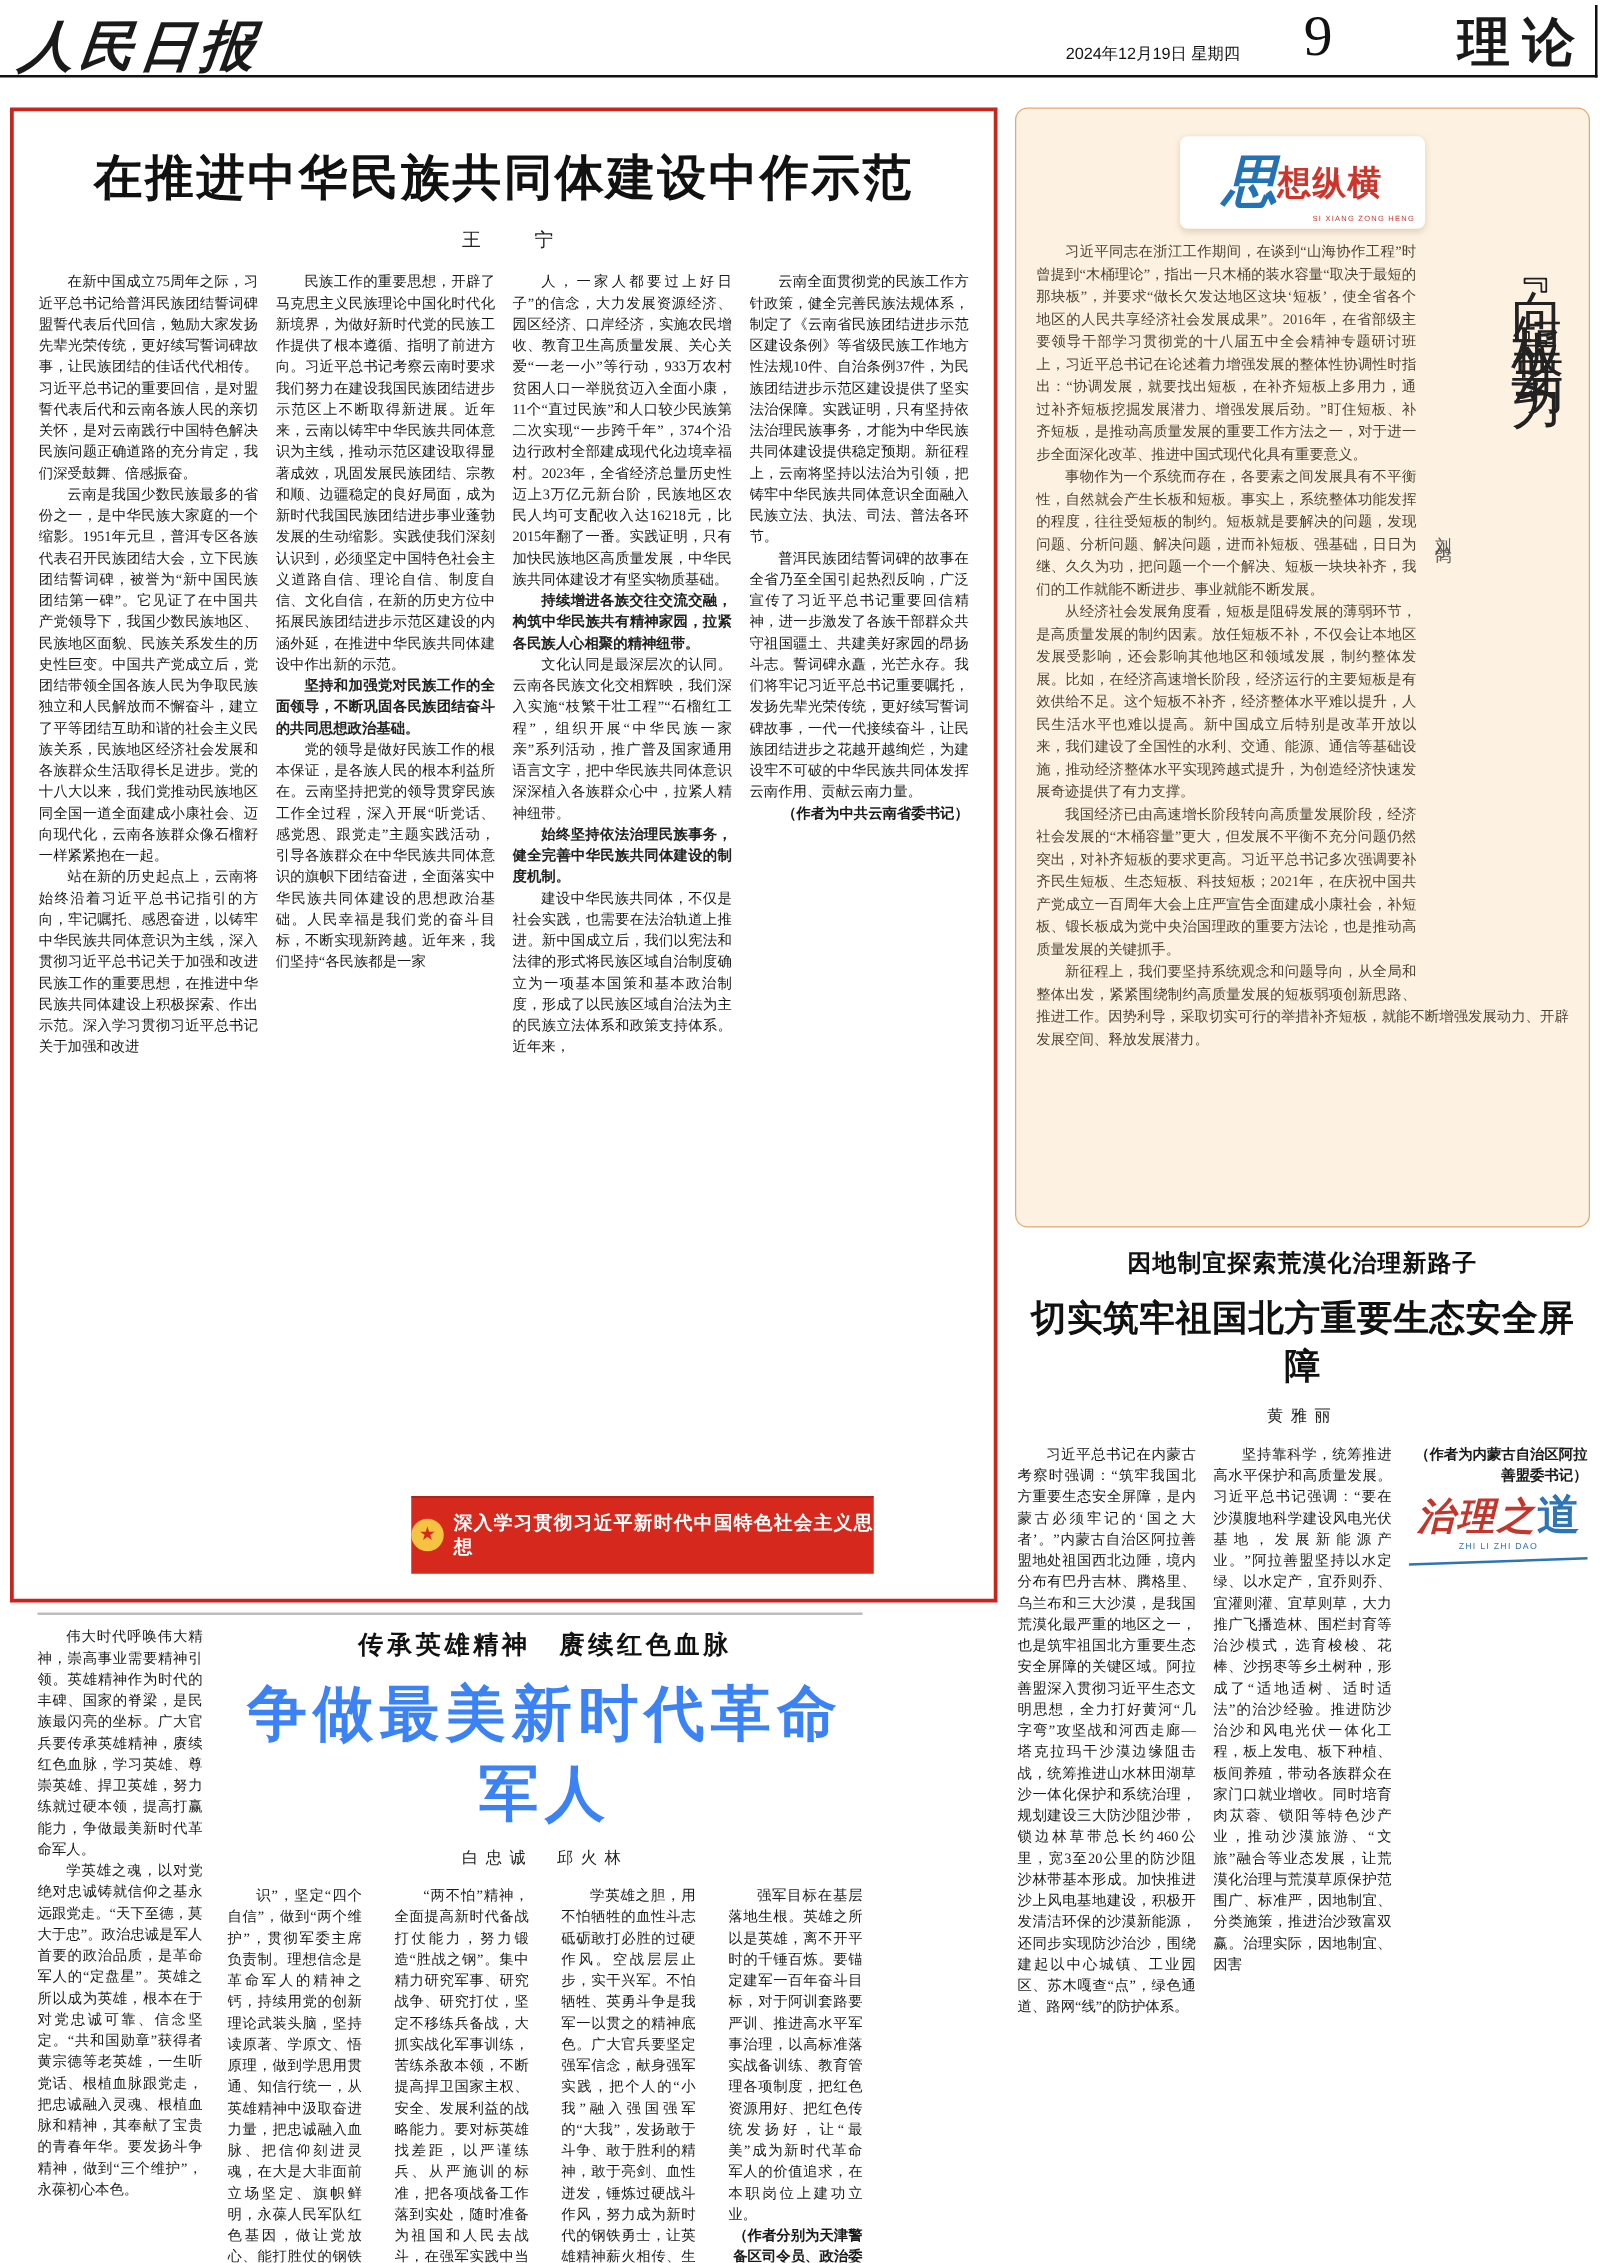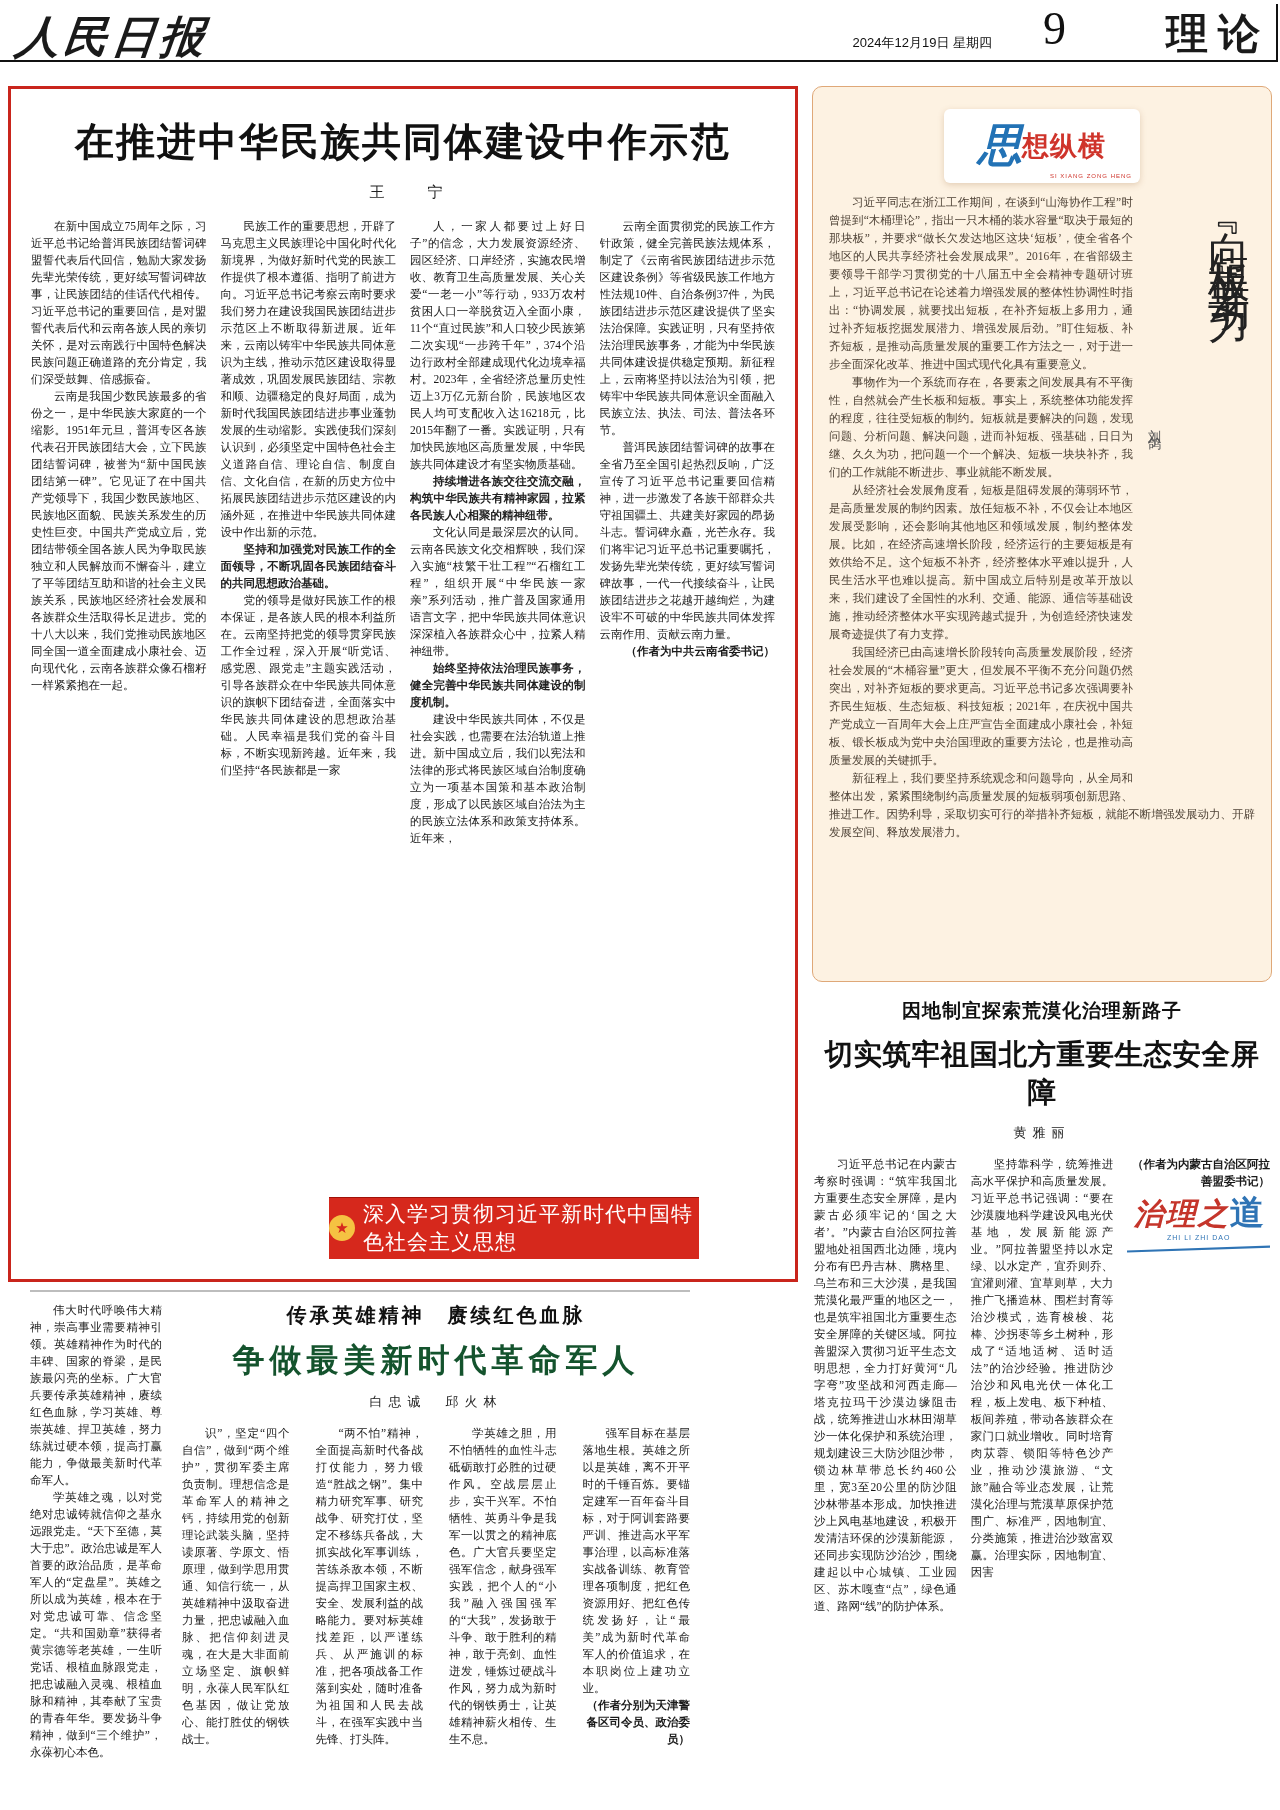--- a/index.html
+++ b/index.html
@@ -18,21 +18,21 @@
   .main-title{margin:26px 20px 0;text-align:center;font-family:"Liberation Sans",sans-serif;font-weight:900;font-size:39px;letter-spacing:2px;color:#111;}
   .main-author{margin-top:14px;text-align:center;font-size:15px;letter-spacing:14px;color:#222;margin-left:20px;}
   .cols{display:flex;gap:14px;margin:16px 20px 0;}
   .cols .col{flex:1 1 0;font-size:11.5px;line-height:17px;text-align:justify;overflow:hidden;}
   .main-cols .col{height:1020px;}
   .col p{margin:0 0 0;text-indent:2em;}
   .col p.sub{font-weight:700;color:#222;font-family:"Liberation Sans",sans-serif;}
   .col p.sig{font-weight:700;text-align:right;text-indent:0;}
   
   .banner{position:absolute;left:318px;bottom:20px;width:370px;height:62px;background:#d6281c;color:#fff;display:flex;align-items:center;justify-content:center;gap:8px;box-shadow:0 1px 0 #a01208 inset;}
-  .banner-text{font-size:21px;font-weight:400;font-family:"Liberation Sans",sans-serif;letter-spacing:1px;}
+  .banner-text{font-size:15px;font-weight:700;font-family:"Liberation Sans",sans-serif;letter-spacing:1px;}
   .banner-emblem{width:26px;height:26px;border-radius:50%;background:#f5c242;color:#d6281c;font-size:15px;line-height:26px;text-align:center;flex:0 0 auto;}
   .under-rule{position:absolute;left:30px;top:1290px;width:660px;height:2px;background:#bdbdbd;}
   
   .sx-box{position:absolute;left:812px;top:86px;width:460px;height:896px;background:#fdf2e2;border:1px solid #dfa878;border-radius:10px;overflow:hidden;}
   .sx-logo{margin:22px auto 10px;width:196px;height:74px;background:#fff;border-radius:6px;box-shadow:0 2px 6px rgba(150,100,50,.25);display:flex;align-items:center;justify-content:center;position:relative;}
   .sx-logo .big{font-size:44px;font-weight:900;font-style:italic;color:#2272b5;line-height:1;}
   .sx-logo .rest{font-size:27px;font-weight:900;color:#cf342b;letter-spacing:1px;}
   .sx-logo .pinyin{position:absolute;right:8px;bottom:4px;font-size:6px;color:#cf342b;font-family:"Liberation Sans",sans-serif;letter-spacing:1px;}
   .sx-body{margin:6px 16px 0;font-size:11.5px;line-height:18px;text-align:justify;color:#4e4236;}
   .sx-body p{margin:0;text-indent:2em;}
@@ -51,21 +51,21 @@
   .zl-red{font-size:30px;font-weight:900;font-style:italic;color:#c5352b;font-family:"Liberation Serif",serif;letter-spacing:2px;}
   .zl-blue{font-size:34px;font-weight:900;color:#2f74b5;font-family:"Liberation Sans",sans-serif;}
   .zl-pinyin{display:block;font-size:7px;color:#2f74b5;font-family:"Liberation Sans",sans-serif;letter-spacing:1px;}
   .zl-line{display:block;margin:2px auto 0;width:150px;height:2px;background:#2f74b5;transform:rotate(-2deg);}
   
   .hero{position:absolute;left:30px;top:1302px;width:660px;height:500px;}
   .hero-left{float:left;width:132px;height:498px;font-size:11.5px;line-height:17px;text-align:justify;overflow:hidden;}
   .hero-left p{margin:0;text-indent:2em;}
   .hero-right{margin-left:152px;}
   .hero .kicker{font-size:20px;letter-spacing:3px;}
-  .hero-title{margin-top:10px;text-align:center;font-family:"Liberation Serif",serif;font-weight:900;font-size:32px;letter-spacing:5px;color:#14532d;}
+  .hero-title{margin-top:10px;text-align:center;font-family:"Liberation Serif",serif;font-weight:900;font-size:48px;letter-spacing:5px;color:#3b82f6;}
   .hero .byline{margin-top:10px;}
   .hero-cols{margin-top:14px;display:flex;gap:26px;}
   .hero-cols .col{flex:1 1 0;height:330px;font-size:11.5px;line-height:17px;text-align:justify;overflow:hidden;}
 </style>
 </head>
 <body data-name="newspaper-page">
 
 <div class="header" data-name="page-header">
   <div class="masthead" data-name="newspaper-masthead">人民日报</div>
   <div class="dateline" data-name="date-line">2024年12月19日  星期四</div>
@@ -75,20 +75,21 @@
   <div class="header-tick" data-name="header-corner-rule"></div>
 </div>
 
 <div class="main-box" data-name="main-article-box">
   <div class="main-title" data-name="main-article-title">在推进中华民族共同体建设中作示范</div>
   <div class="main-author" data-name="main-article-author">王　宁</div>
   <div class="cols main-cols" data-name="main-article-columns">
       <div class="col" data-name="text-column">
         <p data-name="article-paragraph">在新中国成立75周年之际，习近平总书记给普洱民族团结誓词碑盟誓代表后代回信，勉励大家发扬先辈光荣传统，更好续写誓词碑故事，让民族团结的佳话代代相传。习近平总书记的重要回信，是对盟誓代表后代和云南各族人民的亲切关怀，是对云南践行中国特色解决民族问题正确道路的充分肯定，我们深受鼓舞、倍感振奋。</p>
         <p data-name="article-paragraph">云南是我国少数民族最多的省份之一，是中华民族大家庭的一个缩影。1951年元旦，普洱专区各族代表召开民族团结大会，立下民族团结誓词碑，被誉为“新中国民族团结第一碑”。它见证了在中国共产党领导下，我国少数民族地区、民族地区面貌、民族关系发生的历史性巨变。中国共产党成立后，党团结带领全国各族人民为争取民族独立和人民解放而不懈奋斗，建立了平等团结互助和谐的社会主义民族关系，民族地区经济社会发展和各族群众生活取得长足进步。党的十八大以来，我们党推动民族地区同全国一道全面建成小康社会、迈向现代化，云南各族群众像石榴籽一样紧紧抱在一起。</p>
+        <p data-name="article-paragraph">站在新的历史起点上，云南将始终沿着习近平总书记指引的方向，牢记嘱托、感恩奋进，以铸牢中华民族共同体意识为主线，深入贯彻习近平总书记关于加强和改进民族工作的重要思想，在推进中华民族共同体建设上积极探索、作出示范。深入学习贯彻习近平总书记关于加强和改进</p>
       </div>
       <div class="col" data-name="text-column">
         <p data-name="article-paragraph">民族工作的重要思想，开辟了马克思主义民族理论中国化时代化新境界，为做好新时代党的民族工作提供了根本遵循、指明了前进方向。习近平总书记考察云南时要求我们努力在建设我国民族团结进步示范区上不断取得新进展。近年来，云南以铸牢中华民族共同体意识为主线，推动示范区建设取得显著成效，巩固发展民族团结、宗教和顺、边疆稳定的良好局面，成为新时代我国民族团结进步事业蓬勃发展的生动缩影。实践使我们深刻认识到，必须坚定中国特色社会主义道路自信、理论自信、制度自信、文化自信，在新的历史方位中拓展民族团结进步示范区建设的内涵外延，在推进中华民族共同体建设中作出新的示范。</p>
         <p data-name="article-subhead" class="sub">坚持和加强党对民族工作的全面领导，不断巩固各民族团结奋斗的共同思想政治基础。</p>
         <p data-name="article-paragraph">党的领导是做好民族工作的根本保证，是各族人民的根本利益所在。云南坚持把党的领导贯穿民族工作全过程，深入开展“听党话、感党恩、跟党走”主题实践活动，引导各族群众在中华民族共同体意识的旗帜下团结奋进，全面落实中华民族共同体建设的思想政治基础。人民幸福是我们党的奋斗目标，不断实现新跨越。近年来，我们坚持“各民族都是一家</p>
       </div>
       <div class="col" data-name="text-column">
         <p data-name="article-paragraph">人，一家人都要过上好日子”的信念，大力发展资源经济、园区经济、口岸经济，实施农民增收、教育卫生高质量发展、关心关爱“一老一小”等行动，933万农村贫困人口一举脱贫迈入全面小康，11个“直过民族”和人口较少民族第二次实现“一步跨千年”，374个沿边行政村全部建成现代化边境幸福村。2023年，全省经济总量历史性迈上3万亿元新台阶，民族地区农民人均可支配收入达16218元，比2015年翻了一番。实践证明，只有加快民族地区高质量发展，中华民族共同体建设才有坚实物质基础。</p>
         <p data-name="article-subhead" class="sub">持续增进各族交往交流交融，构筑中华民族共有精神家园，拉紧各民族人心相聚的精神纽带。</p>
         <p data-name="article-paragraph">文化认同是最深层次的认同。云南各民族文化交相辉映，我们深入实施“枝繁干壮工程”“石榴红工程”，组织开展“中华民族一家亲”系列活动，推广普及国家通用语言文字，把中华民族共同体意识深深植入各族群众心中，拉紧人精神纽带。</p>

